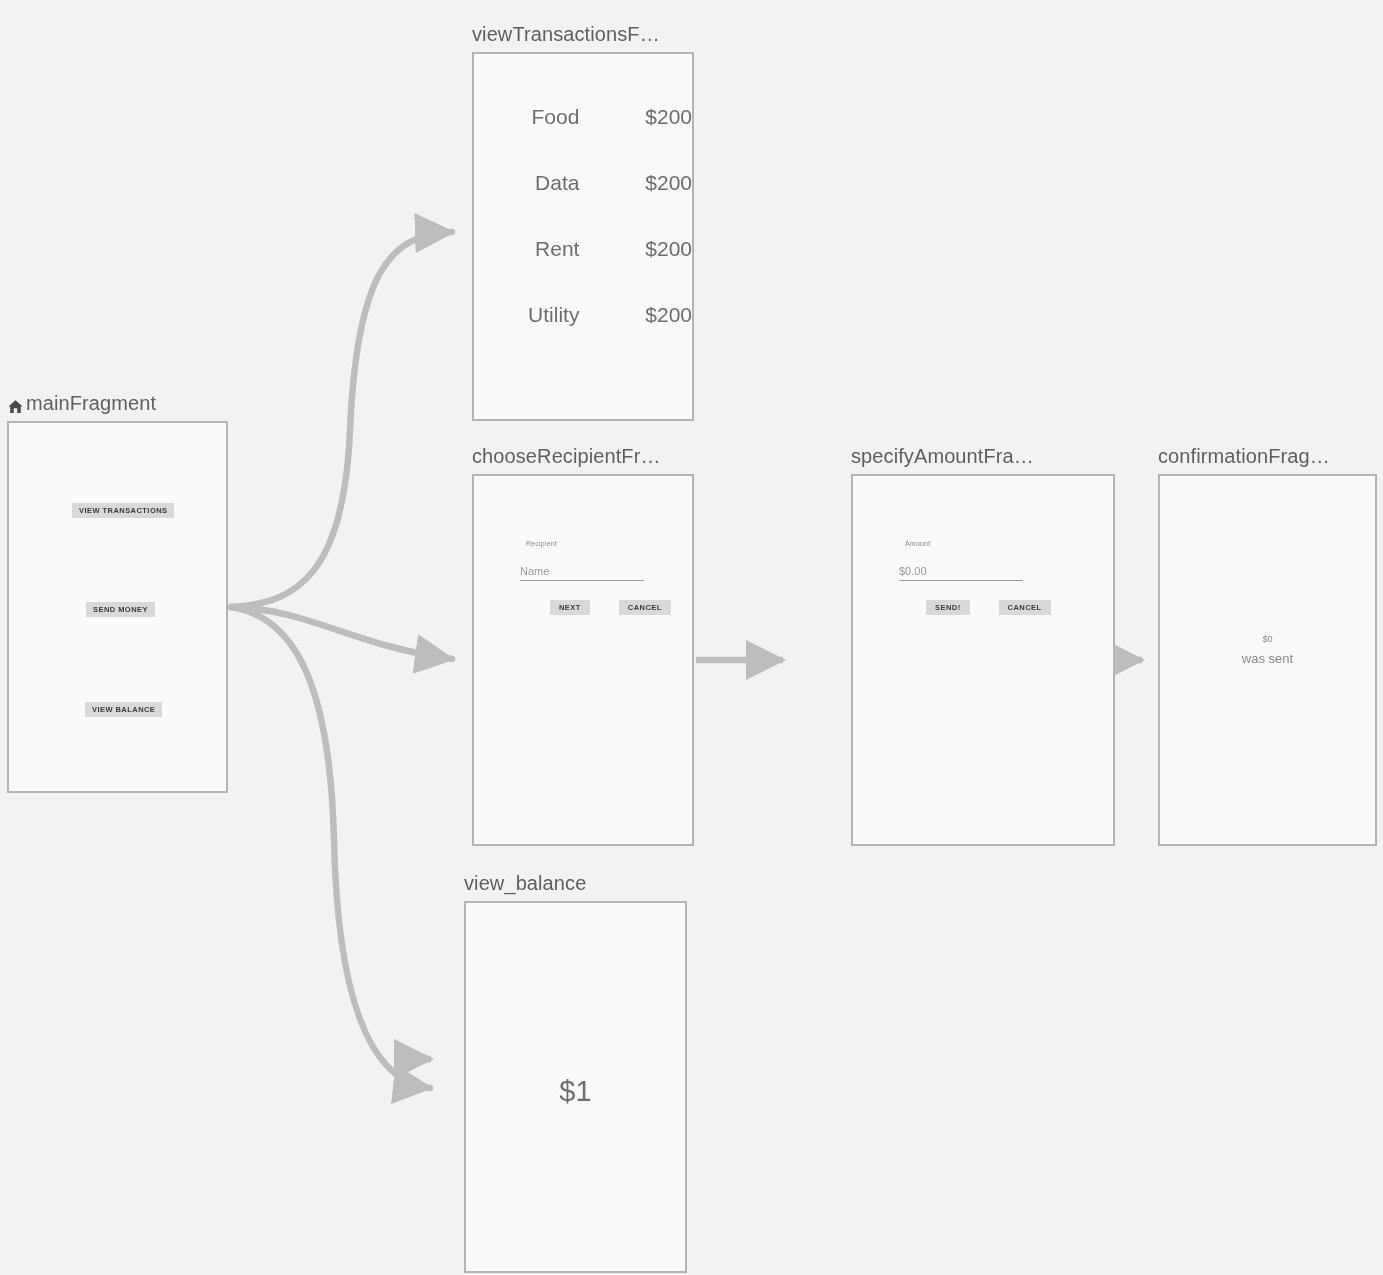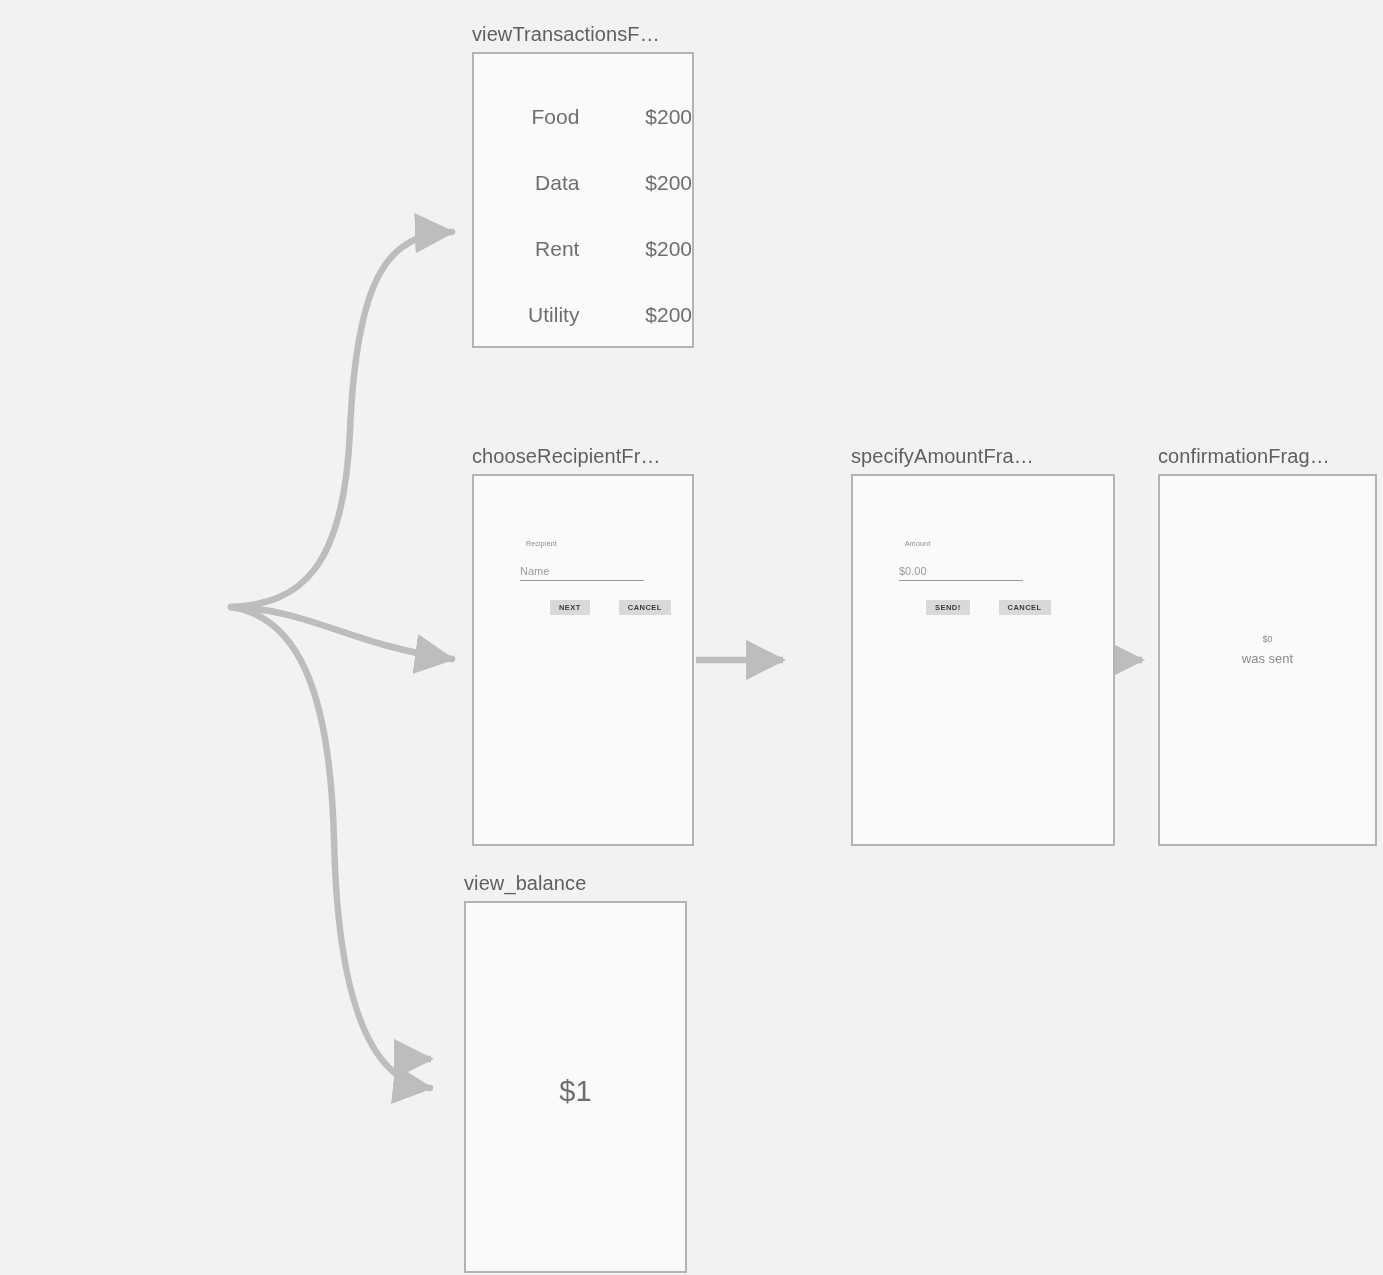--- a/index.html
+++ b/index.html
@@ -184,22 +184,37 @@
 
     <path d="M 231 607 C 297 617 330 689 334 840 C 338 1010 374 1082 430 1088" fill="none" stroke="#bdbdbd" stroke-width="6.5" stroke-linecap="round" marker-end="url(#arrow)"></path>
 
     <path d="M 424 1059 L 431 1059" fill="none" stroke="#bdbdbd" stroke-width="6.5" stroke-linecap="butt" marker-end="url(#arrow)"></path>
 
     <path d="M 696 660 L 783 660" fill="none" stroke="#bdbdbd" stroke-width="6.5" stroke-linecap="butt" marker-end="url(#arrow)"></path>
 
     <path d="M 1026 660 L 1142 660" fill="none" stroke="#bdbdbd" stroke-width="6.5" stroke-linecap="butt" marker-end="url(#arrow)"></path>
   </svg>
 
-
-  <div class="node" style="left:472px; top:52px; width:222px; height:296px;">
+  <div class="node" style="left:7px; top:421px; width:221px; height:372px;">
+    <div class="node-title">
+      <span class="home-icon">
+        <svg viewBox="0 0 24 24" width="17" height="17" aria-hidden="true">
+          <path d="M12 3 L22 12 L19.5 12 L19.5 21 L14.5 21 L14.5 14.5 L9.5 14.5 L9.5 21 L4.5 21 L4.5 12 L2 12 Z" fill="#4a4a4a"></path>
+        </svg>
+      </span>
+      <span>mainFragment</span>
+    </div>
+    <div class="node-frame">
+      <button class="mat-btn" style="left:63px; top:80px;">VIEW TRANSACTIONS</button>
+      <button class="mat-btn" style="left:77px; top:179px;">SEND MONEY</button>
+      <button class="mat-btn" style="left:76px; top:279px;">VIEW BALANCE</button>
+    </div>
+  </div>
+
+  <div class="node" style="left:472px; top:52px; width:222px; height:369px;">
     <div class="node-title">
       <span>viewTransactionsF…</span>
     </div>
     <div class="node-frame">
       <div class="txn-list">
         <div class="txn-row">
           <span class="txn-label">Food</span>
           <span class="txn-amount">$200</span>
         </div>
         <div class="txn-row">

